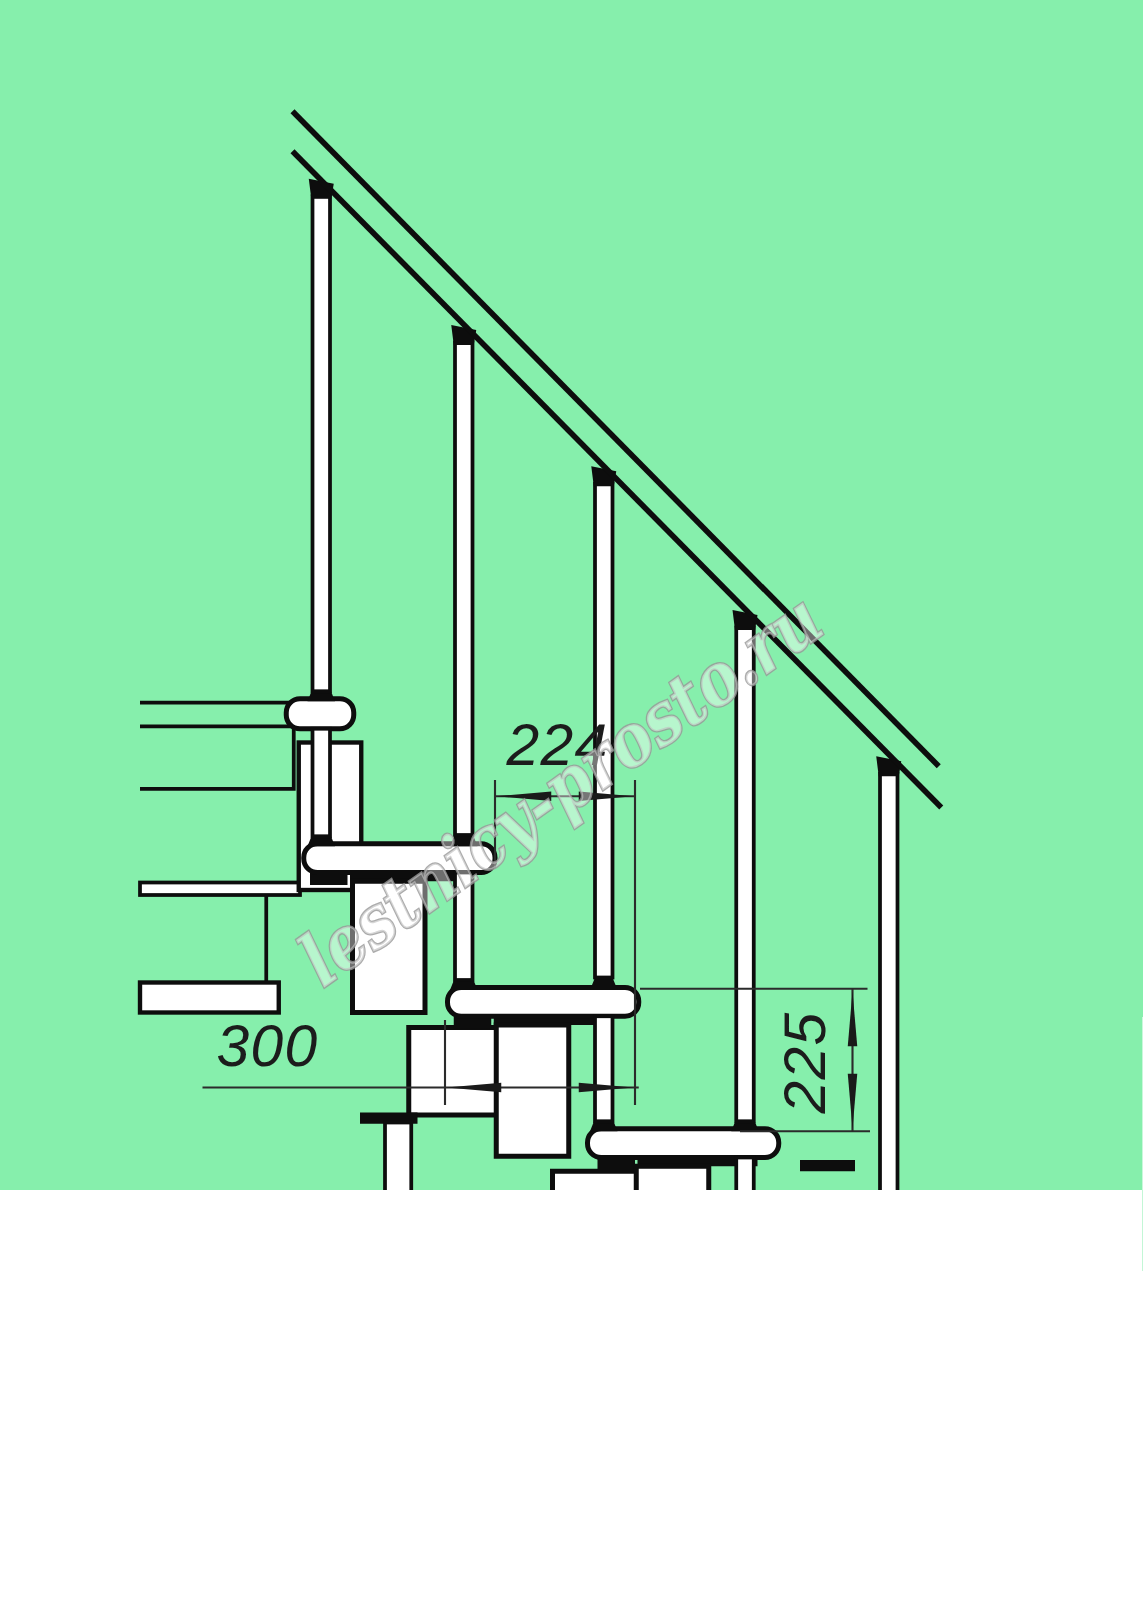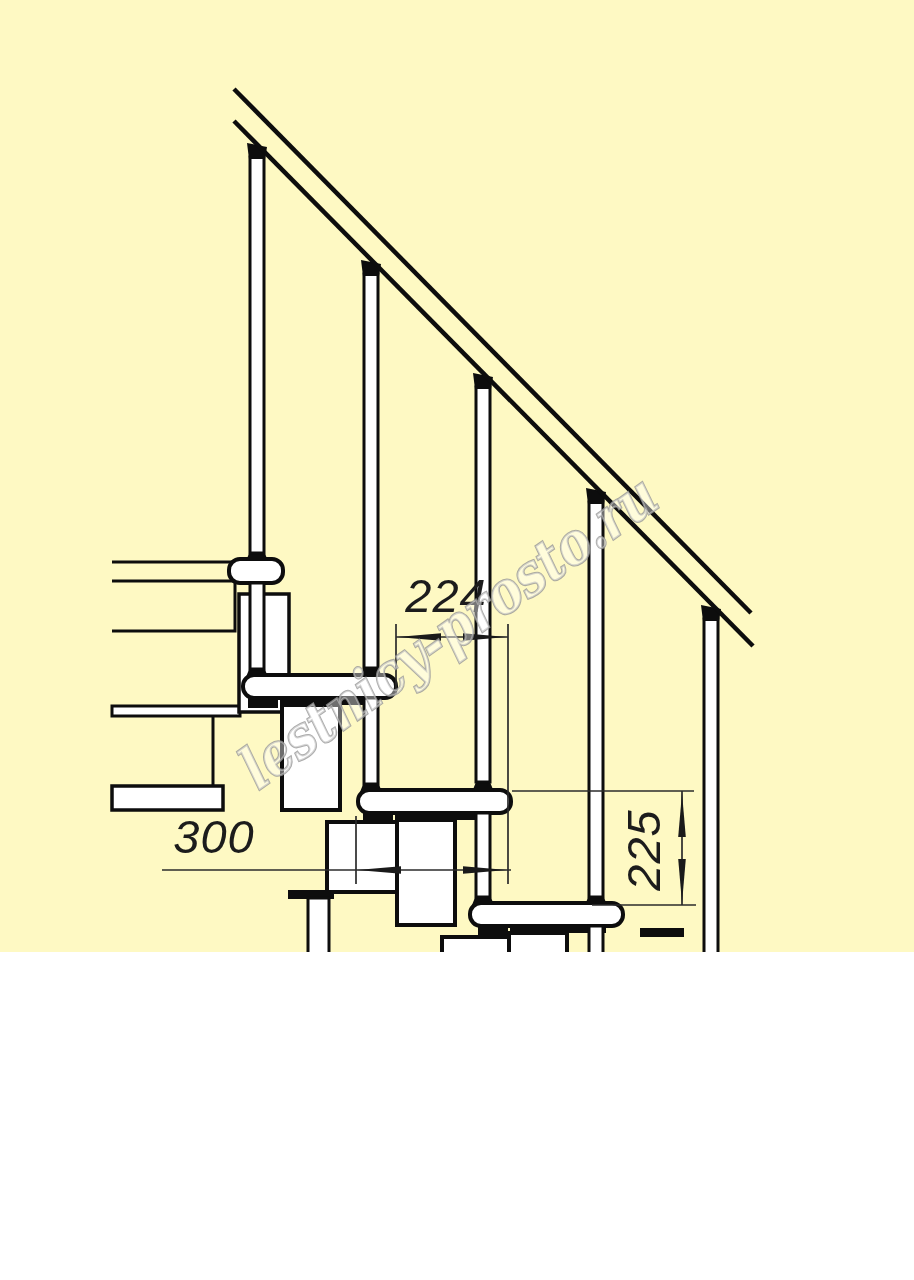--- a/index.html
+++ b/index.html
@@ -1,17 +1,17 @@
 <!DOCTYPE html>
 <html><head>
 <meta charset="utf-8">
 <style>
   html,body{margin:0;padding:0;background:#ffffff;}
   body{font-family:"Liberation Sans", sans-serif;}
-  .stage{width:914px;height:952px;position:relative;background:#fef9c3;overflow:hidden;}
+  .stage{width:914px;height:952px;position:relative;background:#86efac;overflow:hidden;}
   svg{display:block;}
   .dim-text{font-family:"Liberation Sans", sans-serif;font-style:italic;font-size:47px;fill:#1c1c1c;letter-spacing:1px;}
   .wm-text{font-family:"DejaVu Serif", serif;font-style:italic;font-weight:bold;font-size:58px;
            fill:rgba(255,255,255,0.50);stroke:#989898;stroke-width:2.2;paint-order:stroke;opacity:0.8;}
 </style>
 </head>
 <body>
 
 <div class="stage">
 <svg width="914" height="1280" viewBox="0 0 914 1280">

